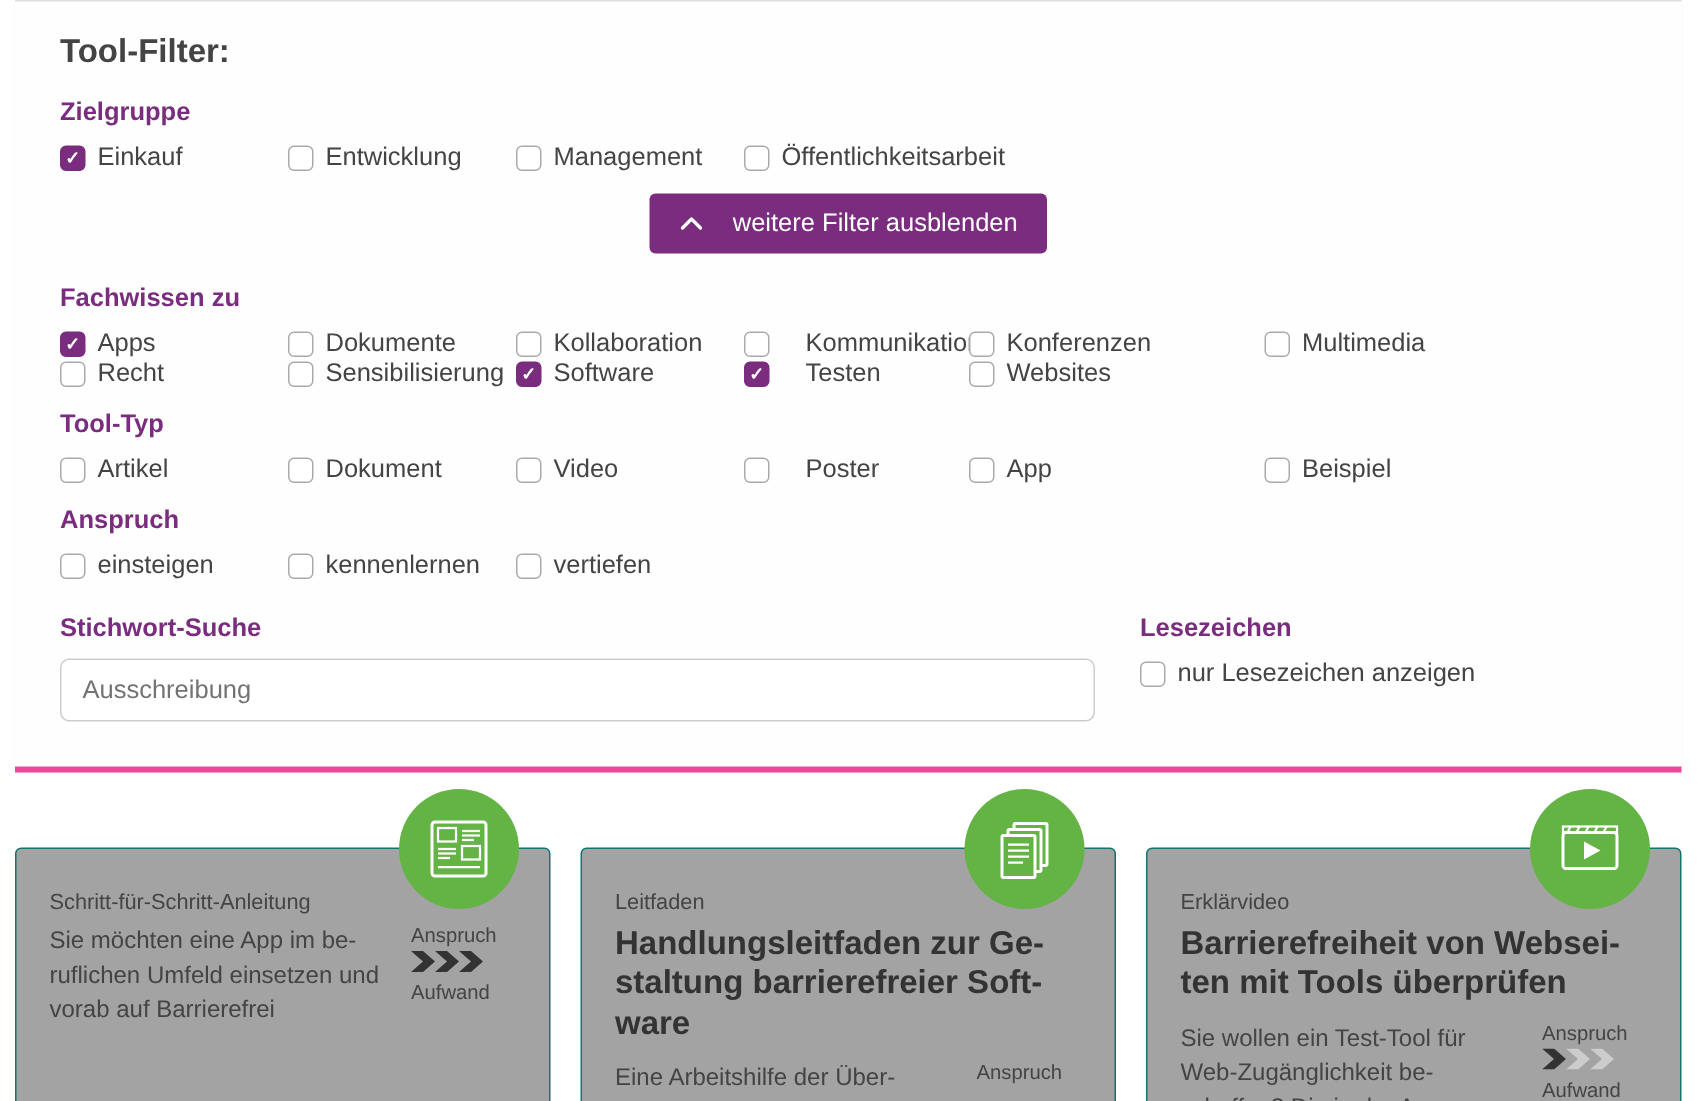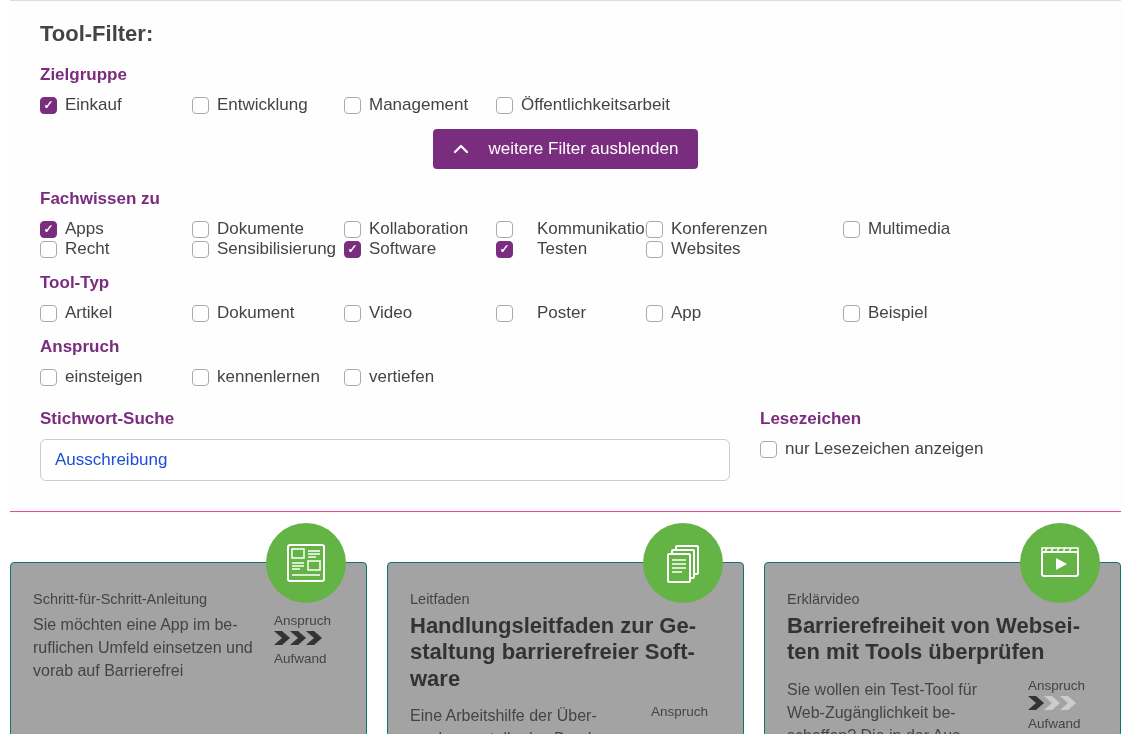--- a/index.html
+++ b/index.html
@@ -6,21 +6,21 @@
   body {
     font-family: -apple-system, BlinkMacSystemFont, "Segoe UI", Arial, sans-serif;
     color: #3a3a3a;
     background: #fff;
     font-size: 16px;
   }
   .page { width: 1131px; }
   .filter-box {
     margin: 0 10px 0 10px;
     border-top: 1px solid #ddd;
-    border-bottom: 1px solid #ec4899;
+    border-bottom: 4px solid #ec4899;
     padding: 20px 30px 30px 30px;
     background: #fefefe;
     box-shadow: 0 1px 2px rgba(0,0,0,0.04);
   }
   .filter-title {
     font-size: 22px;
     font-weight: 600;
     color: #444;
     margin-bottom: 18px;
   }
@@ -98,21 +98,21 @@
     margin-top: 22px;
   }
   .search-col { flex: 0 0 690px; }
   .bookmark-col { flex: 1; }
   .search-input {
     width: 100%;
     padding: 10px 14px;
     font-size: 17px;
     border: 1px solid #ccc;
     border-radius: 6px;
-    color: #1d4ed8;
+    color: #737373;
   }
   .results {
     display: flex;
     gap: 20px;
     margin: 50px 10px 0 10px;
   }
   .card {
     position: relative;
     flex: 1;
     border: 1px solid #0f766e;

